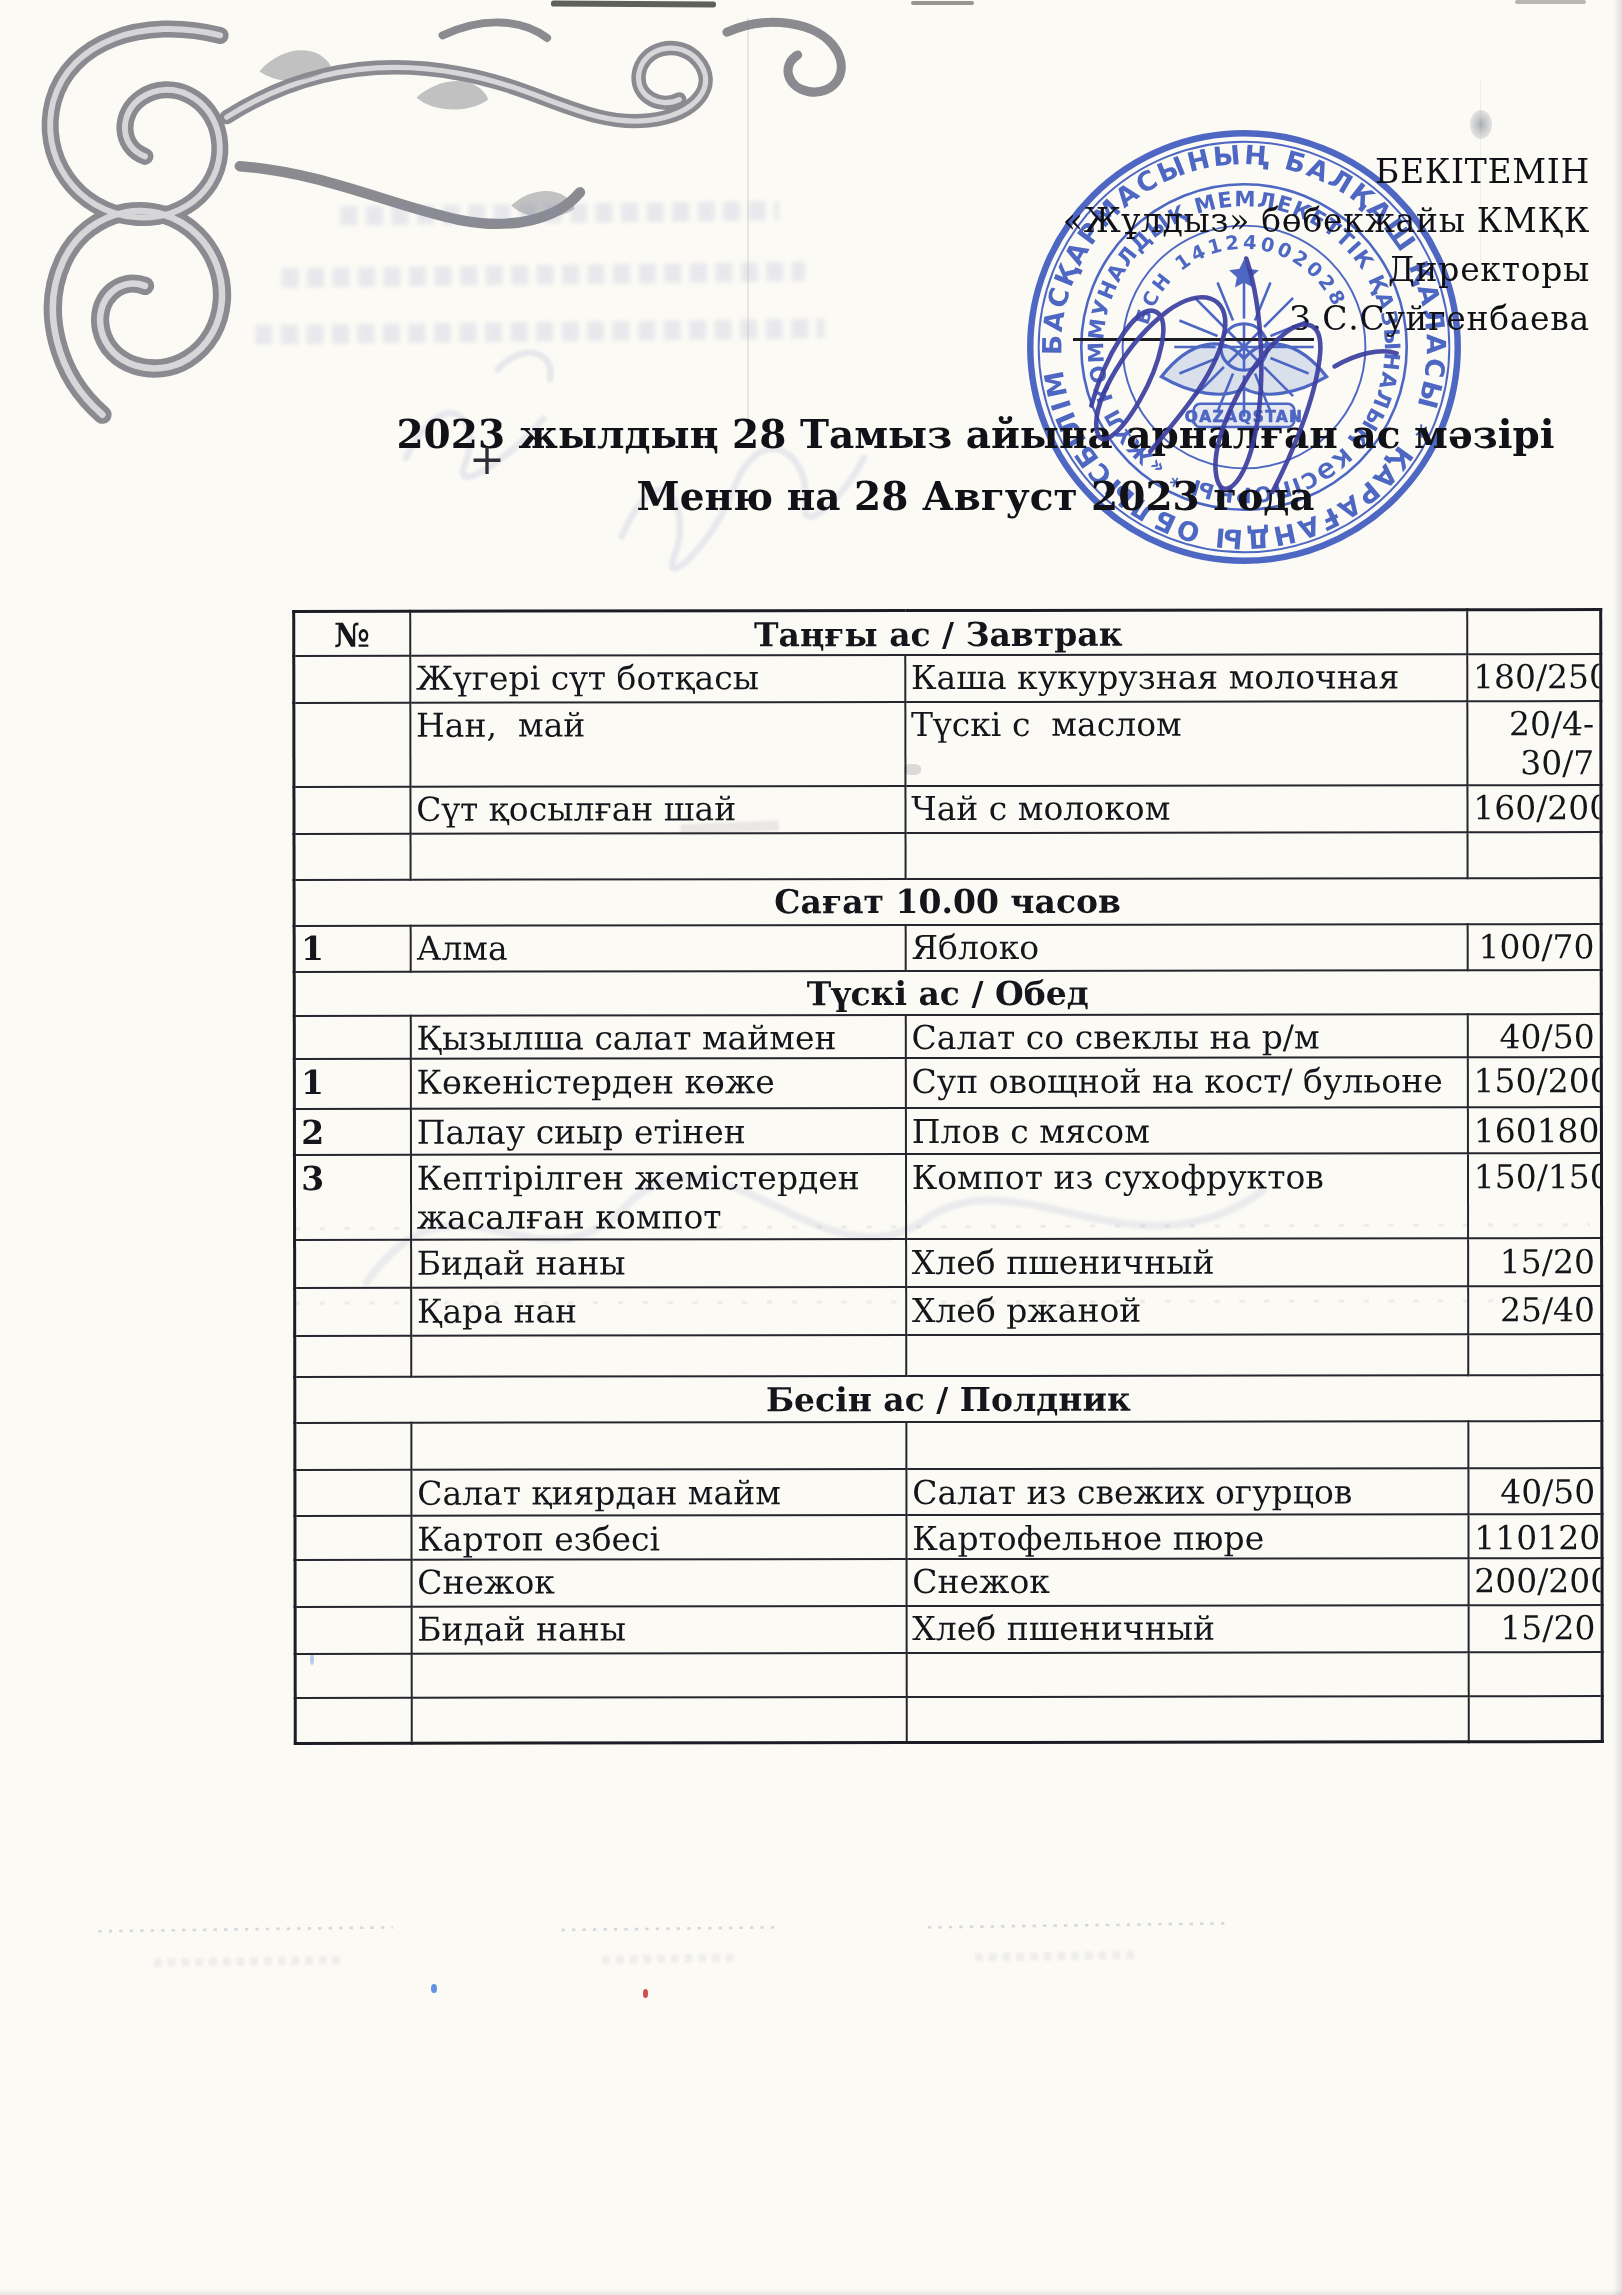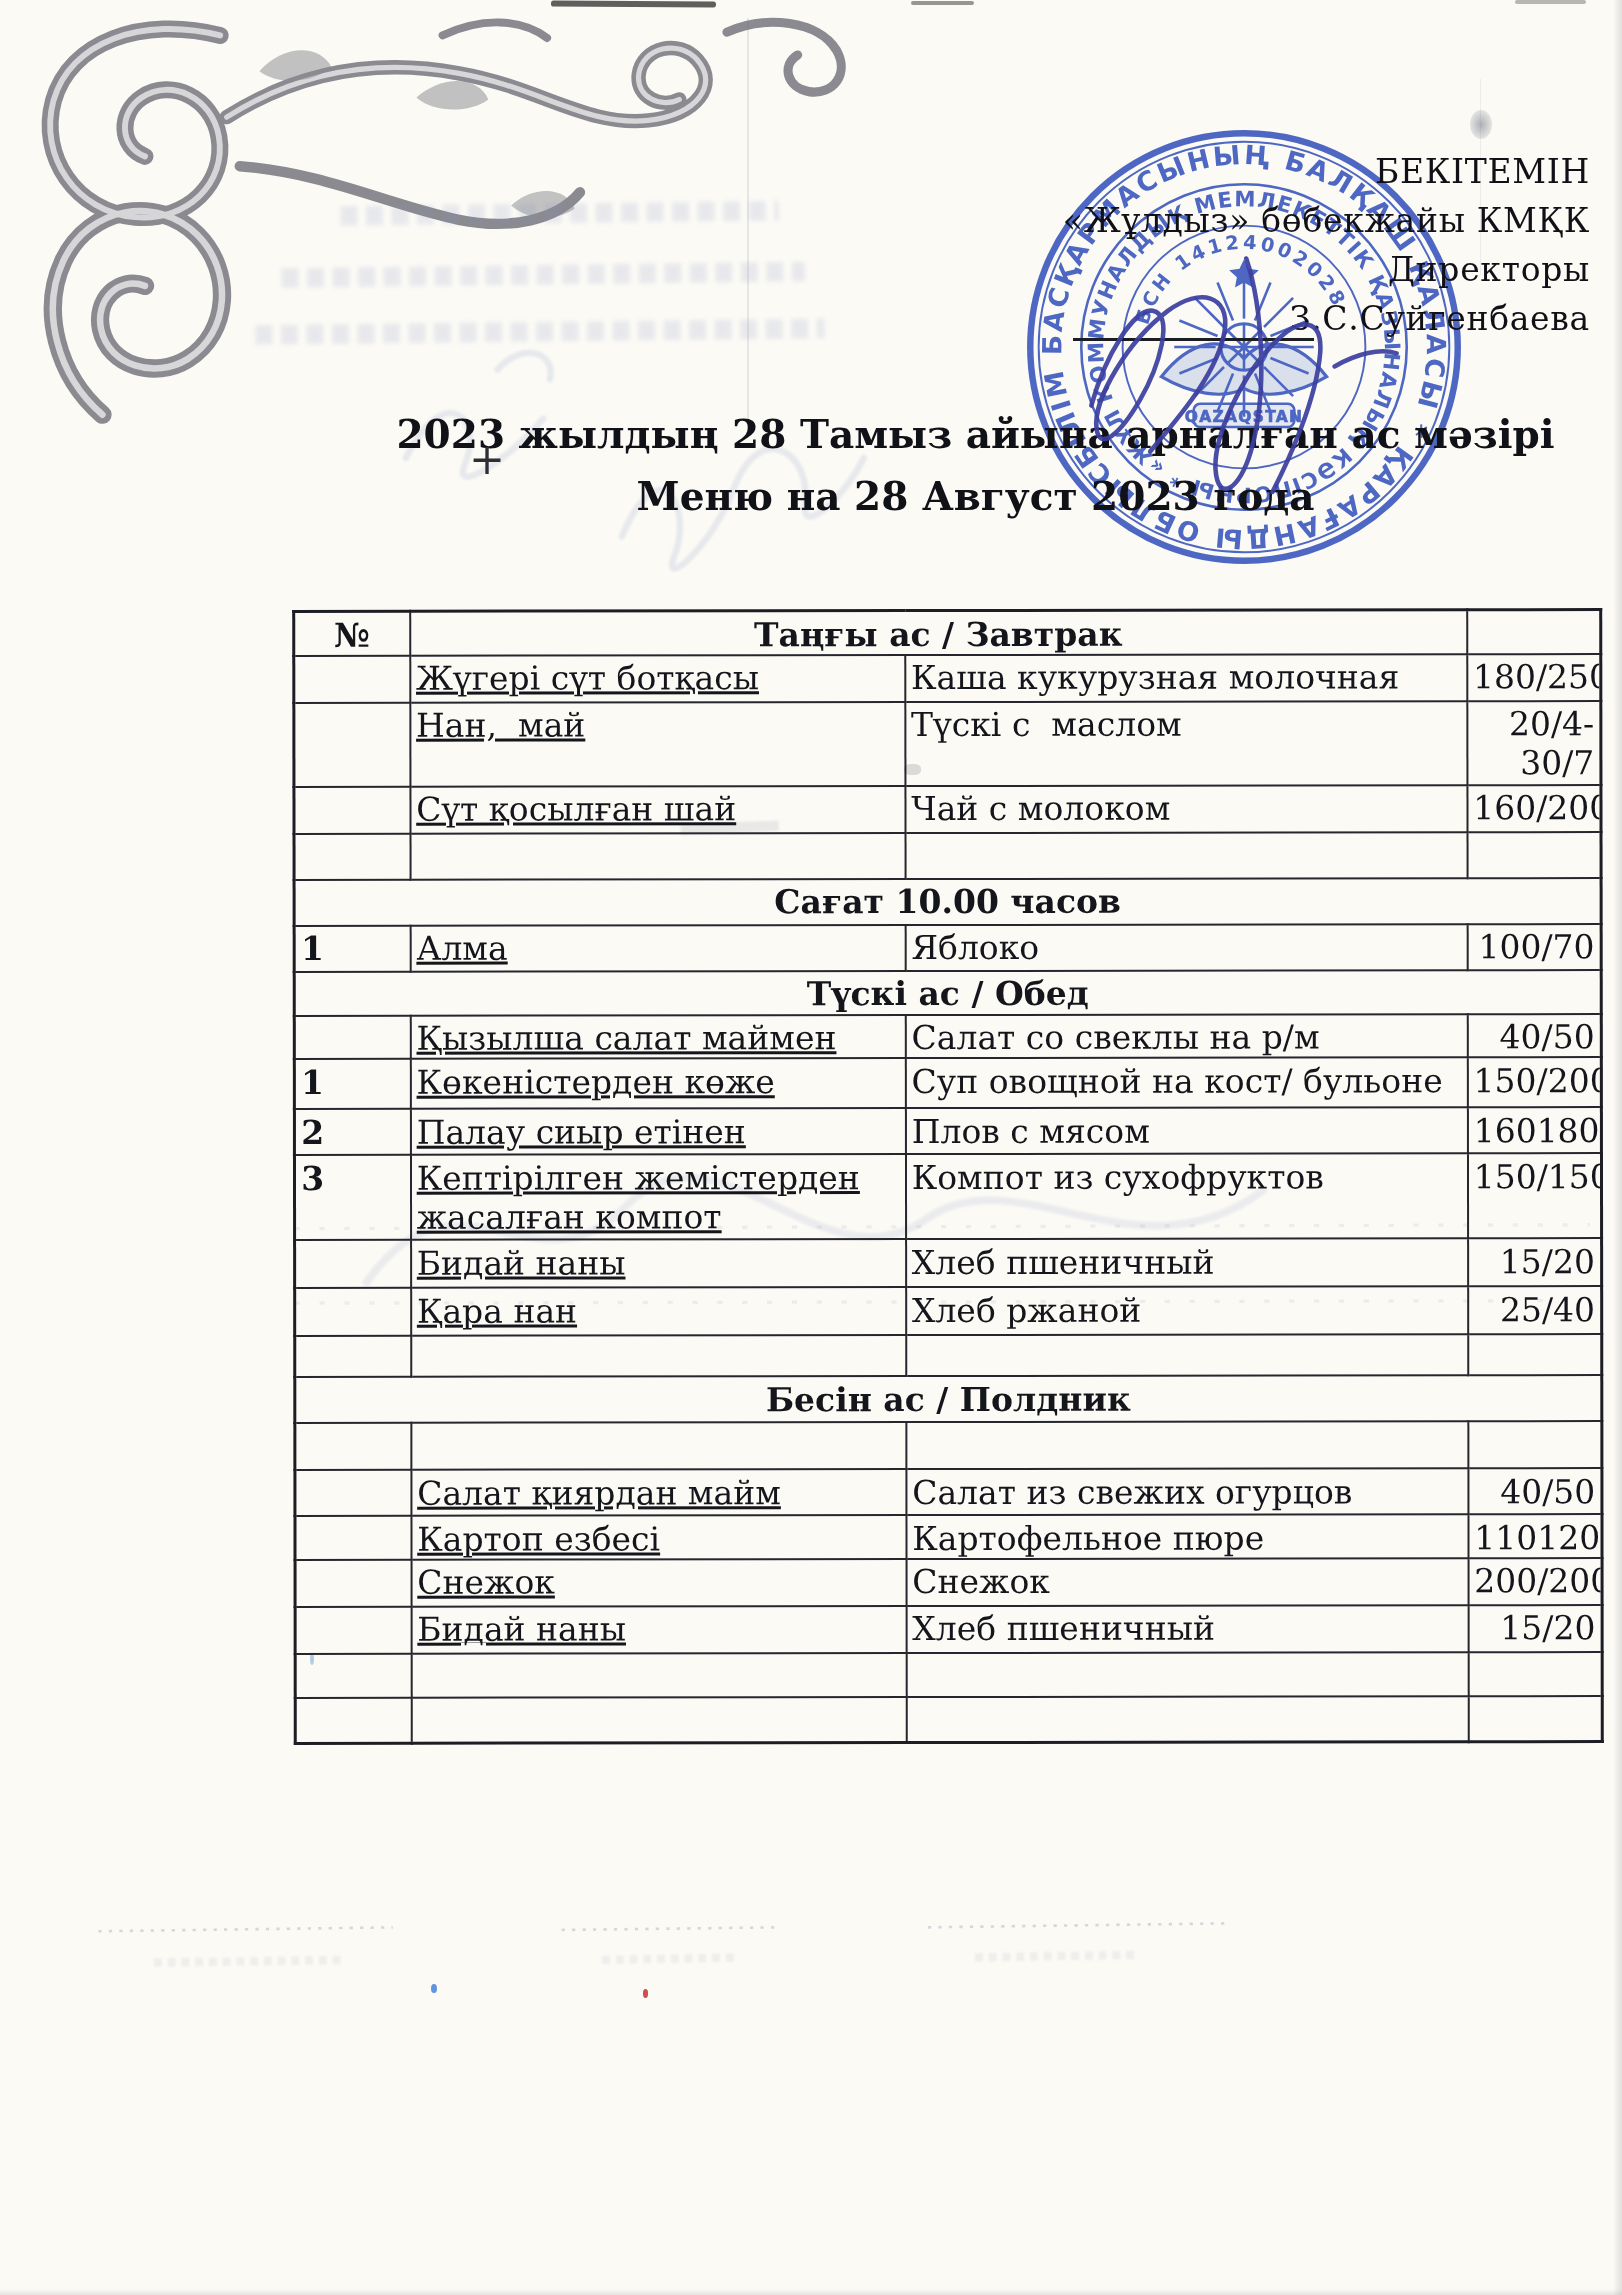--- a/index.html
+++ b/index.html
@@ -52,21 +52,21 @@
   
   .menu-table{position:absolute;left:293px;top:609px;width:1307px;z-index:6;
     border-collapse:collapse;table-layout:fixed;transform:rotate(-0.08deg);}
   .menu-table td{
     border:2px solid #26262e;vertical-align:top;
     font-size:33px;line-height:39px;color:#15151c;
     padding:2.6px 5.2px 0 5.2px;overflow:hidden;
   }
   .menu-table{border:3.3px solid #1d1d25;}
   .c-no{font-weight:bold;padding-left:9.2px;}
-  .c-kk{padding-left:23.6px;white-space:pre-wrap;text-decoration:underline;}
+  .c-kk{padding-left:23.6px;white-space:pre-wrap;}
   .c-ru{padding-left:17px;white-space:pre-wrap;}
   .c-p{text-align:right;white-space:pre-wrap;padding-left:1.3px;padding-right:1.3px;line-height:41px;}
   .sec{font-weight:bold;font-size:35px;text-align:center;padding-top:3.9px;}
   .hdr-no{font-weight:bold;font-size:34px;text-align:center;padding-top:5.2px;}
 
   
   .ghost{position:absolute;left:0;top:0;width:1623px;height:2295px;z-index:2;pointer-events:none;}
   .g-blur2{filter:blur(3px);}
   .g-blur1{filter:blur(2px);}
 </style>

